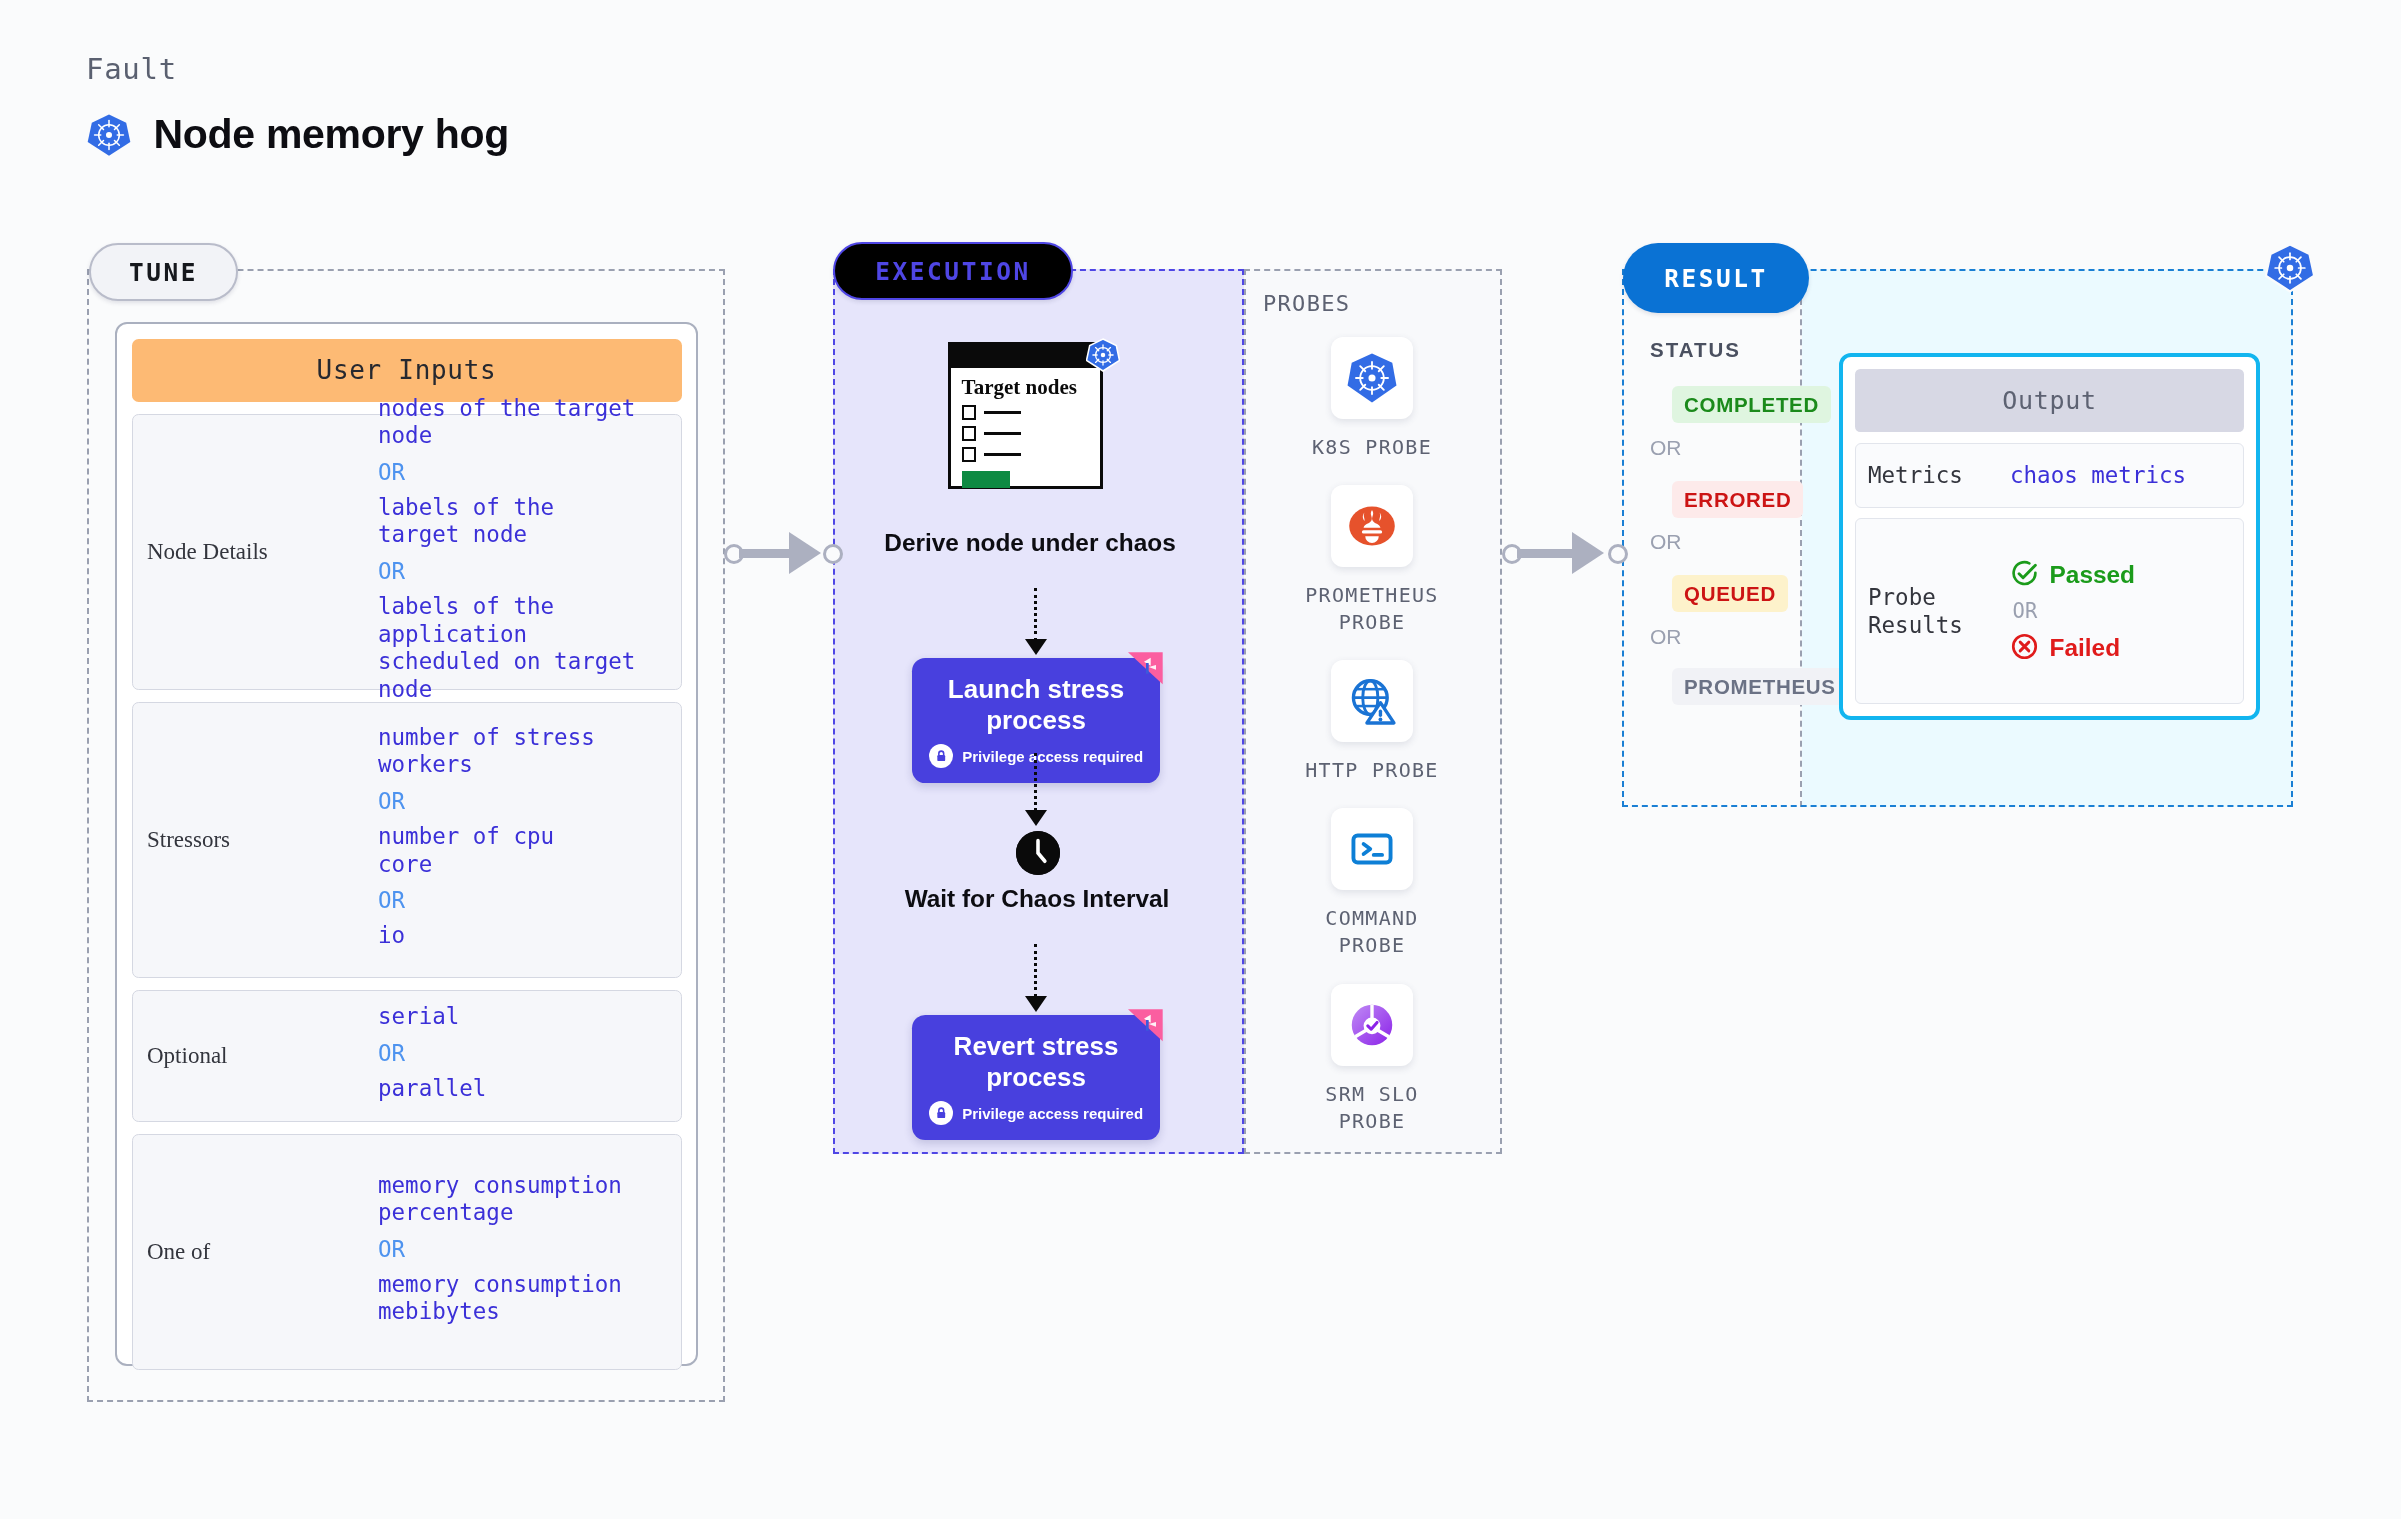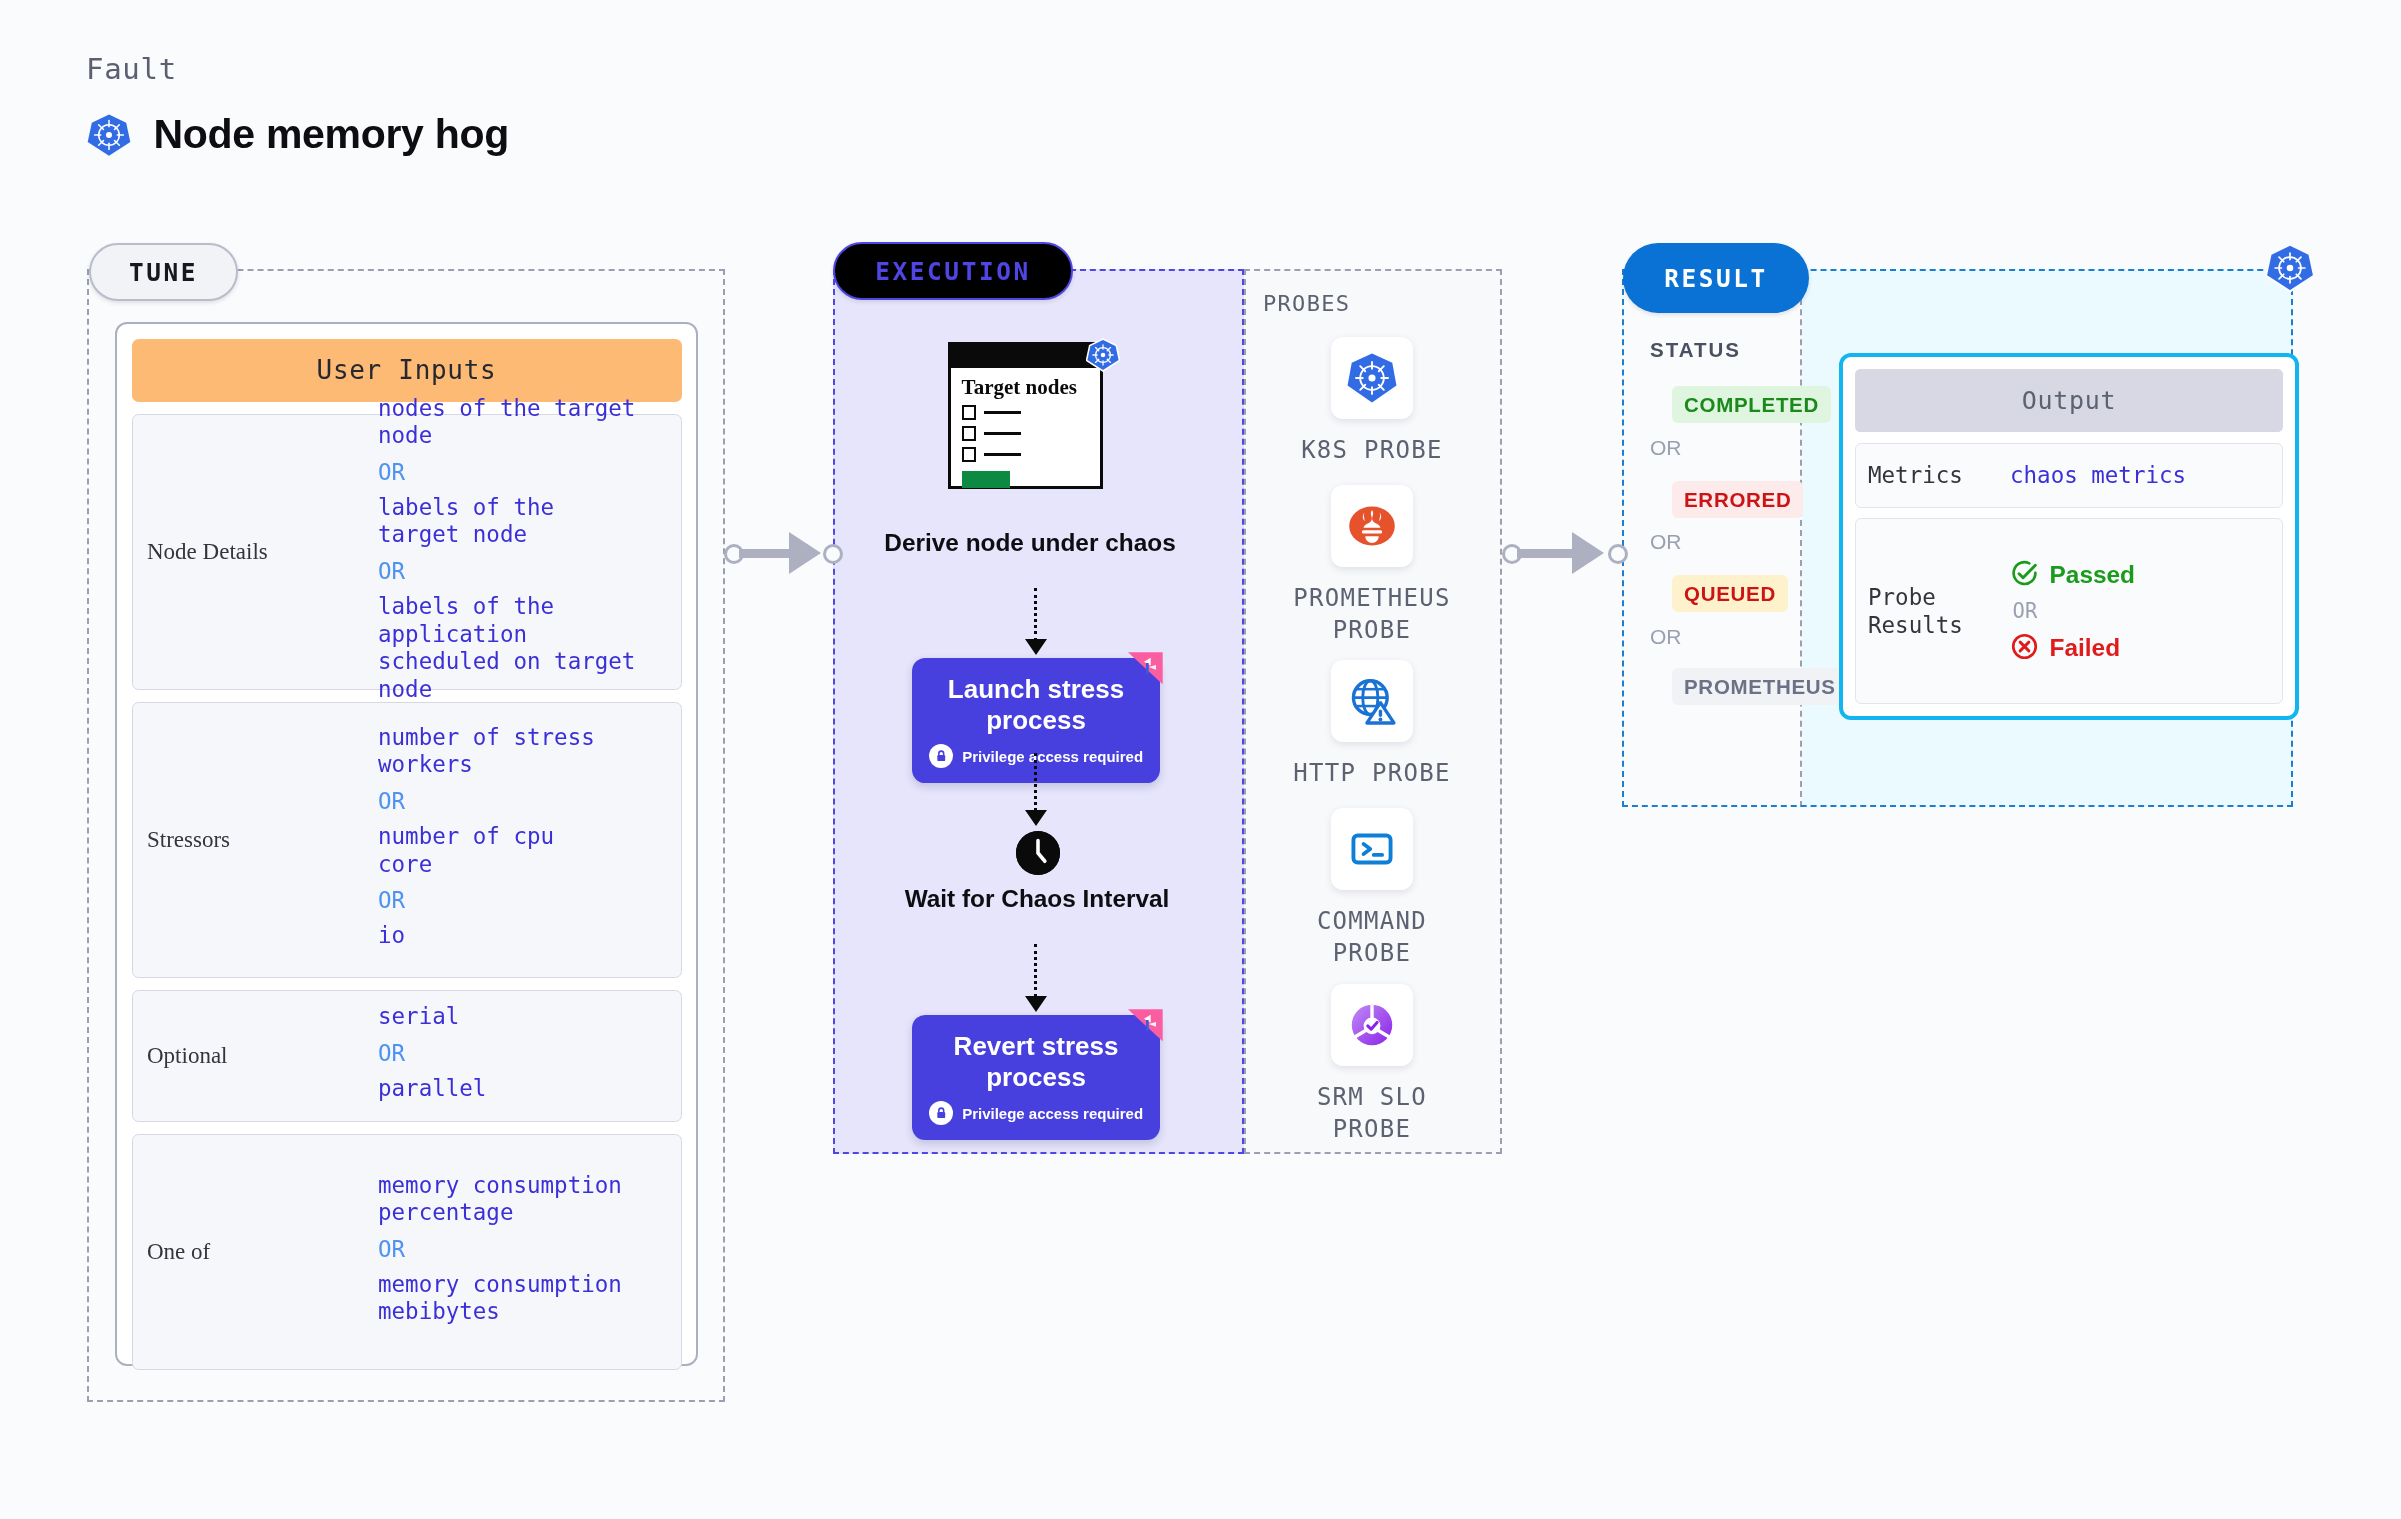--- a/index.html
+++ b/index.html
@@ -235,21 +235,21 @@
   }
   .probe-tile {
     width: 82px; height: 82px; background: #ffffff;
     border-radius: 12px;
     box-shadow: 0 2.6px 7.3px rgba(60,65,95,0.12);
     display: flex; align-items: center; justify-content: center;
   }
   .probe-label {
     margin-top: 14.5px; text-align: center;
     font-family: "DejaVu Sans Mono", monospace;
-    font-size: 24px; color: #5d6272; letter-spacing: 1.3px;
+    font-size: 20px; color: #5d6272; letter-spacing: 1.3px;
     line-height: 1.35; white-space: pre-line;
   }
 
   
   #status-title {
     position: absolute; left: 1650px; top: 338px;
     font-family: "Liberation Sans", sans-serif;
     font-size: 20.5px; font-weight: bold; color: #4a5060;
     letter-spacing: 2px;
   }
@@ -259,21 +259,21 @@
     font-size: 20.5px; font-weight: bold; letter-spacing: 0.7px; margin-left: 25px;
   }
   .status-or {
     position: absolute; left: 1650px;
     font-size: 21px; color: #9aa0b0;
     font-family: "Liberation Sans", sans-serif;
   }
 
   #output-card {
     position: absolute; left: 1839px; top: 353px;
-    width: 460px; height: 367px;
+    width: 421px; height: 367px;
     background: #ffffff; border: 4px solid #12b5ef;
     border-radius: 12px; padding: 12px;
   }
   #output-header {
     width: 100%; height: 63px; background: #d7d8e4;
     border-radius: 5.3px;
     display: flex; align-items: center; justify-content: center;
     font-family: "DejaVu Sans Mono", monospace;
     font-size: 25px; color: #5d6272; letter-spacing: 0.7px;
   }

